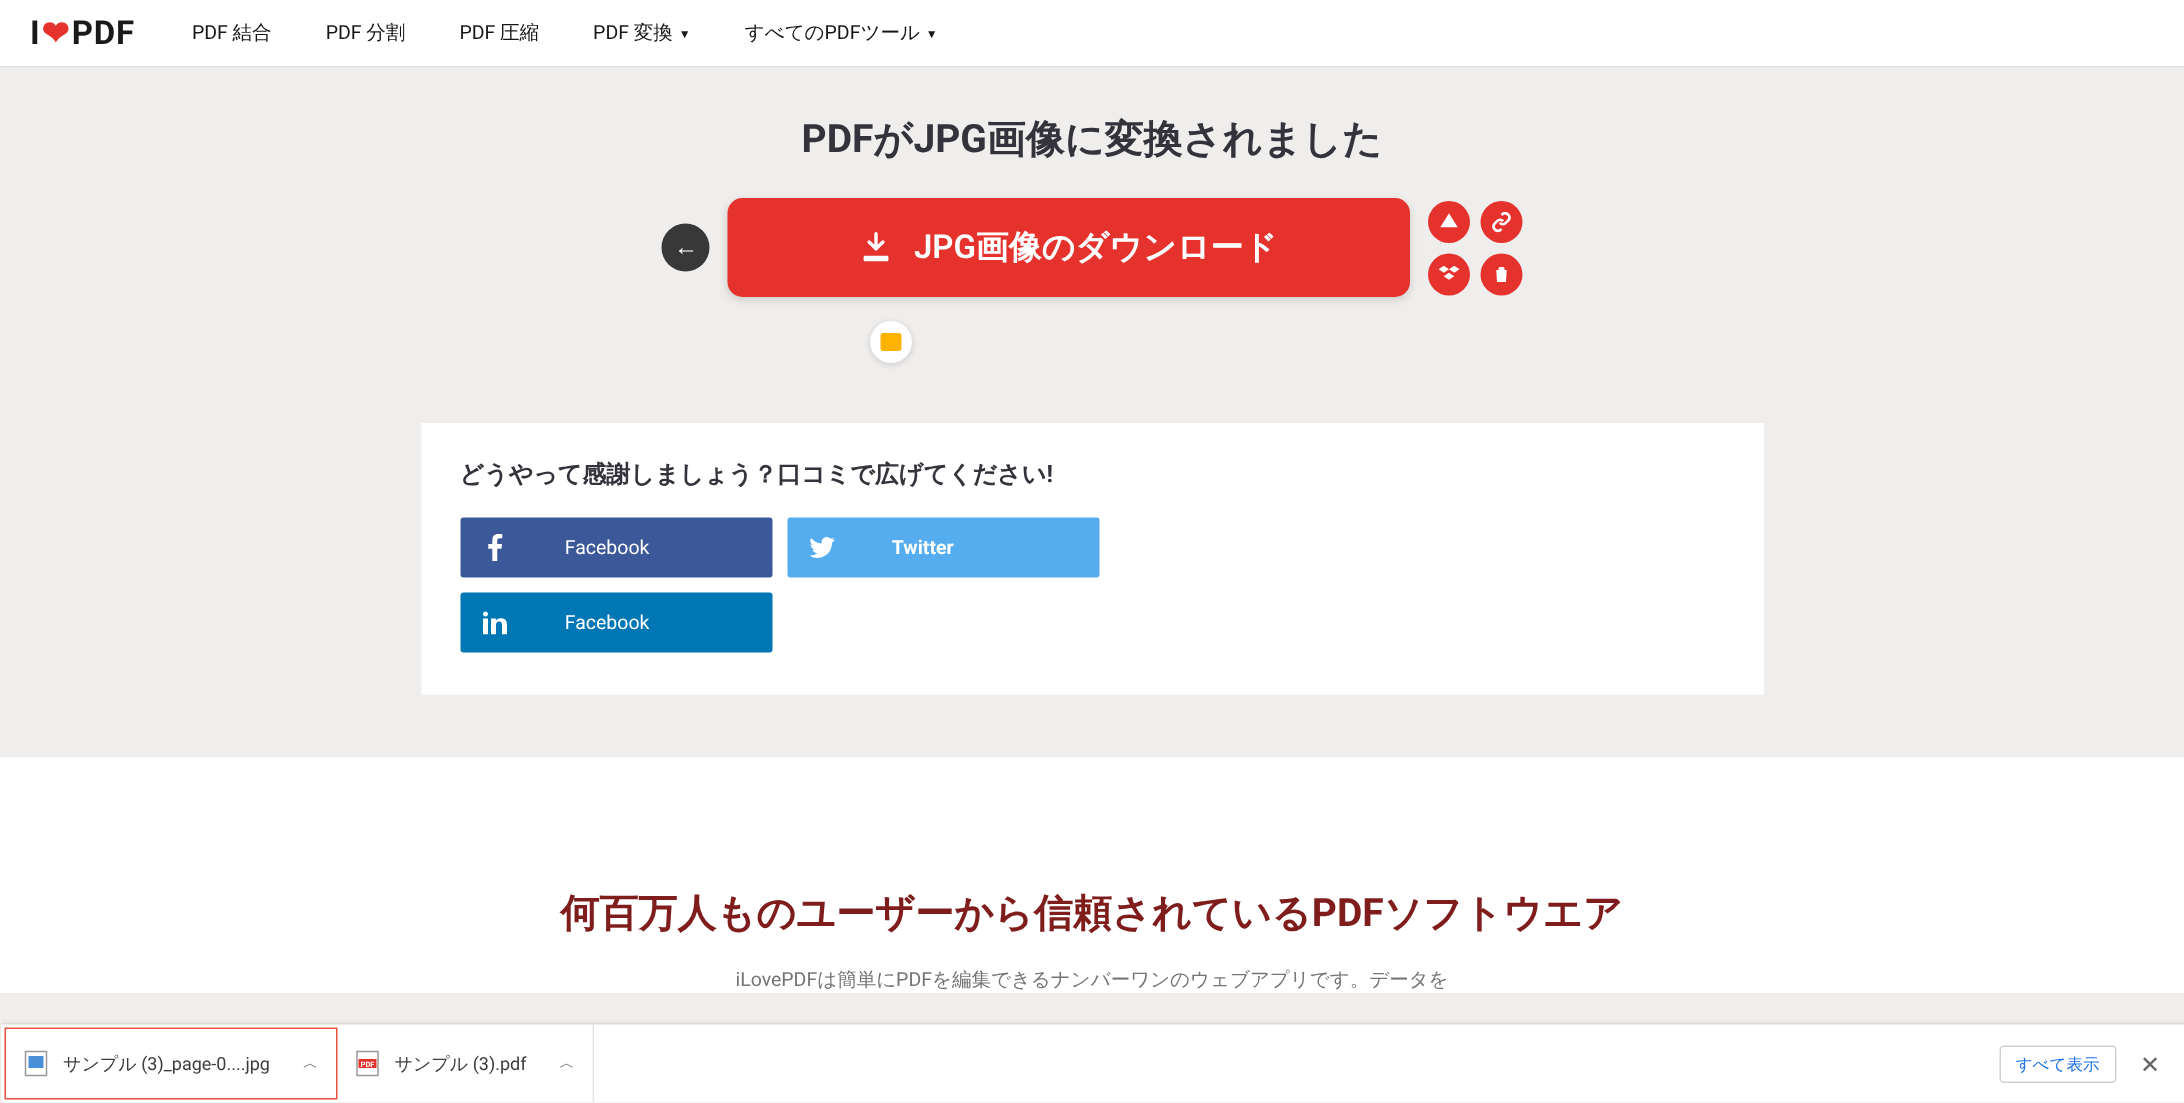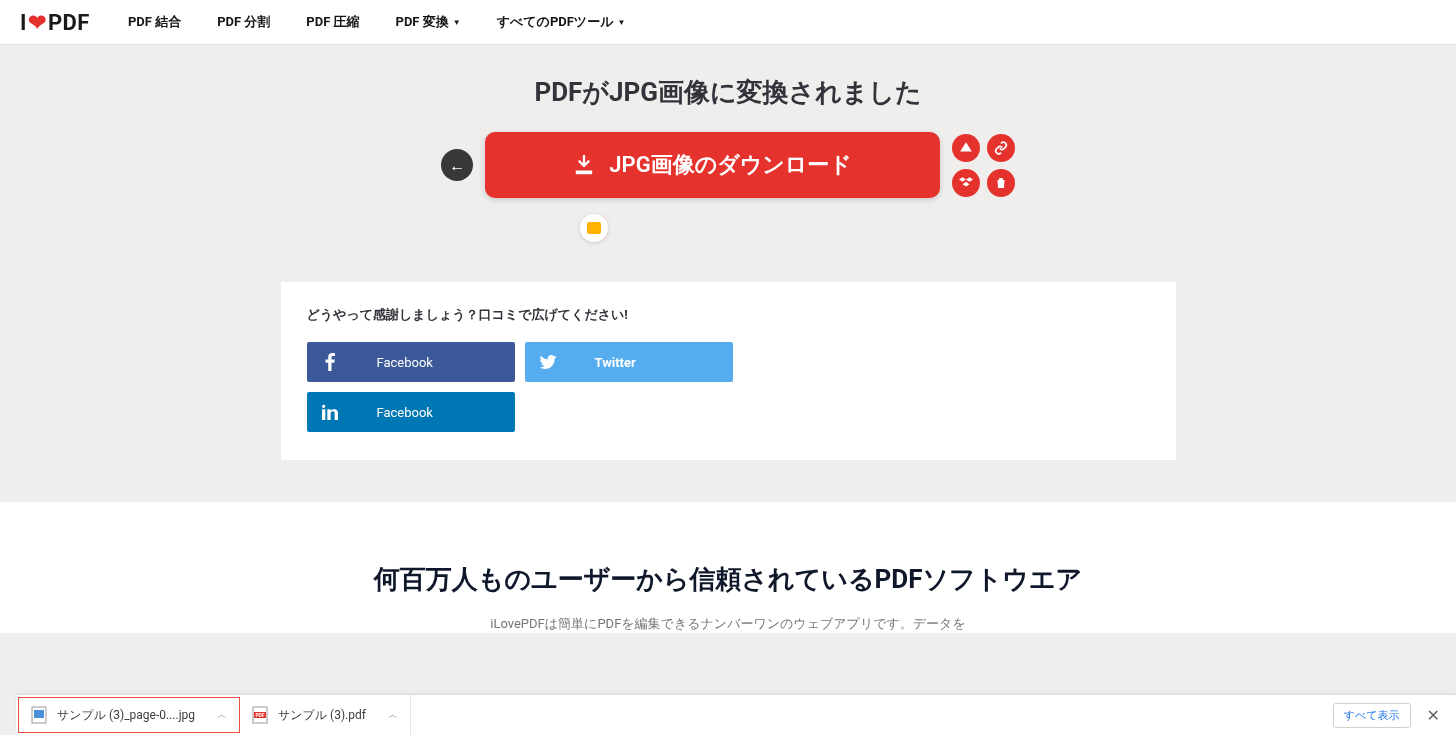--- a/index.html
+++ b/index.html
@@ -4,21 +4,21 @@
   <style>
     * { margin: 0; padding: 0; box-sizing: border-box; }
     body { font-family: -apple-system, BlinkMacSystemFont, "Segoe UI", Roboto, sans-serif; background: #f0eeed; width: 1456px; height: 735px; overflow: hidden; position: relative; }
     
     
     .topnav { background: #fff; height: 45px; display: flex; align-items: center; justify-content: space-between; border-bottom: 1px solid #e0e0e0; position: relative; z-index: 10; }
     .topnav-left { display: flex; align-items: center; height: 100%; }
     .logo { display: flex; align-items: center; padding: 0 20px; font-weight: 700; font-size: 22px; color: #1a1a1a; letter-spacing: 0.5px; }
     .logo-heart { color: #e5322d; font-size: 22px; margin: 0 1px; }
     .nav-items { display: flex; height: 100%; }
-    .nav-item { display: flex; align-items: center; padding: 0 18px; font-size: 13px; font-weight: 700; color: #161616; cursor: pointer; height: 100%; }
+    .nav-item { display: flex; align-items: center; padding: 0 18px; font-size: 13px; font-weight: 400; color: #161616; cursor: pointer; height: 100%; }
     .caret { margin-left: 4px; font-size: 8px; }
     .topnav-right { display: flex; align-items: center; height: 100%; }
     .desktop-icon { padding: 0 14px; display: flex; align-items: center; height: 100%; cursor: pointer; }
     .login-btn { padding: 0 18px; font-size: 13px; font-weight: 600; color: #161616; display: flex; align-items: center; height: 100%; background: #f5f5f5; cursor: pointer; }
     .signup-btn { padding: 0 18px; font-size: 13px; font-weight: 600; color: #fff; background: #e5322d; display: flex; align-items: center; height: 100%; cursor: pointer; }
     .hamburger { padding: 0 22px; display: flex; align-items: center; height: 100%; cursor: pointer; }
     
     
     .main { padding-top: 30px; text-align: center; }
     .title { font-size: 26px; font-weight: 700; color: #33333b; margin-bottom: 22px; }
@@ -28,38 +28,38 @@
     .download-btn { background: #e5322d; color: #fff; font-size: 22px; font-weight: 600; padding: 18px 88px; border-radius: 10px; display: flex; align-items: center; gap: 14px; cursor: pointer; box-shadow: 0 2px 6px rgba(0,0,0,0.15); }
     
     .action-grid { display: grid; grid-template-columns: 28px 28px; gap: 7px; }
     .action-circle { width: 28px; height: 28px; border-radius: 50%; background: #e5322d; display: flex; align-items: center; justify-content: center; cursor: pointer; color: #fff; }
     
     .preview-badge { margin-top: 16px; margin-left: 580px; display: inline-flex; width: 28px; height: 28px; border-radius: 50%; background: #fff; align-items: center; justify-content: center; box-shadow: 0 1px 4px rgba(0,0,0,0.15); }
     .preview-inner { width: 14px; height: 12px; background: #ffb200; border-radius: 2px; position: relative; }
     
     
     .share-card { width: 895px; background: #fff; margin: 40px auto 0; padding: 24px 26px 28px; text-align: left; }
-    .share-title { font-size: 13px; font-weight: 700; color: #33333b; margin-bottom: 18px; }
+    .share-title { font-size: 16px; font-weight: 700; color: #33333b; margin-bottom: 18px; }
     .share-desc { font-size: 13px; color: #161616; line-height: 1.6; max-width: 420px; margin-bottom: 14px; }
     .share-desc strong { font-weight: 700; }
     .smile { font-size: 12px; }
     .share-btns { display: flex; flex-wrap: wrap; gap: 10px; width: 430px; }
     .share-btn { width: 208px; height: 40px; display: flex; align-items: center; color: #fff; font-size: 13px; cursor: pointer; border-radius: 2px; gap: 24px; }
     .share-icon-box { width: 46px; display: flex; align-items: center; justify-content: center; }
     .fb { background: #3b5998; }
     .tw { background: #55acee; font-weight: bold; }
     .li { background: #0077b5; }
     
     
     .lower { background: #fff; margin-top: 42px; padding-top: 60px; text-align: center; }
-    .lower-title { font-size: 26px; font-weight: 700; color: #0f172a; }
+    .lower-title { font-size: 26px; font-weight: 700; color: #7f1d1d; margin-top: 26px; }
     .lower-sub { font-size: 13px; color: #757575; margin-top: 18px; }
     
     
-    .dlbar { position: absolute; bottom: 0; left: 16px; right: 0; height: 41px; background: #fff; border-top: 1px solid #dcdcdc; display: flex; justify-content: space-between; box-shadow: 0 -1px 3px rgba(0,0,0,0.05); }
+    .dlbar { position: absolute; bottom: 0; left: 1px; right: 0; height: 53px; background: #fff; border-top: 1px solid #dcdcdc; display: flex; justify-content: space-between; box-shadow: 0 -1px 3px rgba(0,0,0,0.05); }
     .dl-items { display: flex; height: 100%; }
     .dl-item { display: flex; align-items: center; padding: 0 12px; border-right: 1px solid #e5e5e5; font-size: 12px; color: #3c3c3c; cursor: pointer; position: relative; height: 100%; }
     .dl-item.active { border: 1px solid #e8503f; margin: 2px 0 2px 2px; height: calc(100% - 4px); }
     .dl-file-icon { margin-right: 10px; display: flex; }
     .dl-chevron { margin-left: 22px; font-size: 10px; color: #666; }
     .dl-right { display: flex; align-items: center; padding-right: 12px; gap: 12px; }
     .dl-all { font-size: 11px; color: #1a73e8; padding: 4px 10px; border: 1px solid #d0d0d0; border-radius: 3px; cursor: pointer; margin-left: 17px; }
     .dl-close { font-size: 16px; color: #666; cursor: pointer; padding: 4px; }
   </style>
 </head>

